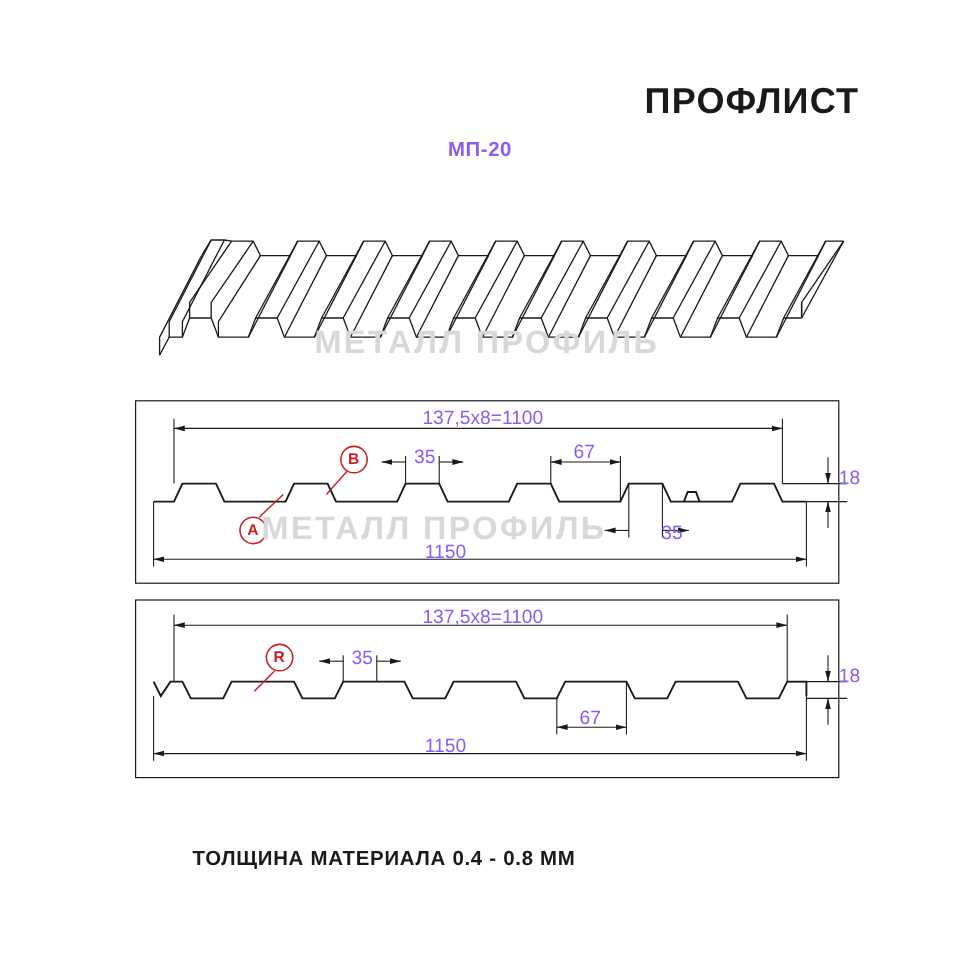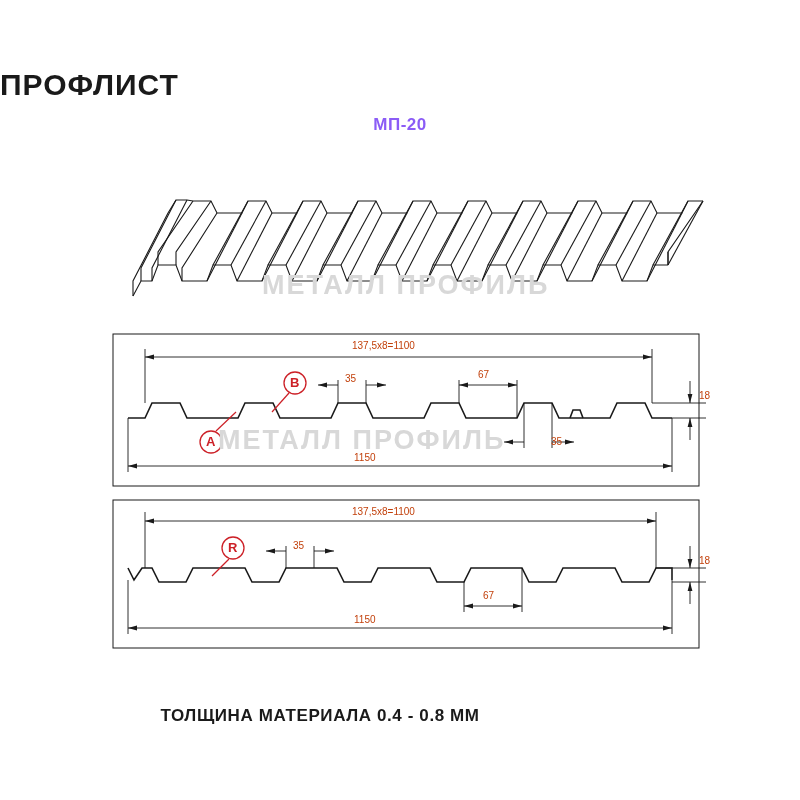--- a/index.html
+++ b/index.html
@@ -20,21 +20,21 @@
     left: 0;
     top: 0;
     width: 800px;
     height: 800px;
   }
   .title-main {
     position: absolute;
     left: 0;
     top: 68px;
     width: 716px;
-    text-align: left;
+    text-align: right;
     font-size: 30px;
     font-weight: bold;
     letter-spacing: 1px;
     color: #1a1a1a;
   }
   .title-sub {
     position: absolute;
     left: 0;
     top: 115px;
     width: 800px;
@@ -50,22 +50,22 @@
     top: 706px;
     width: 640px;
     text-align: center;
     font-size: 17px;
     font-weight: bold;
     letter-spacing: 0.6px;
     color: #1a1a1a;
   }
   .dim-label {
     position: absolute;
-    font-size: 10px;
-    color: #c2410c;
+    font-size: 16px;
+    color: #8b5cf6;
     white-space: nowrap;
   }
   .callout-label {
     position: absolute;
     font-size: 13px;
     font-weight: bold;
     color: #cc2027;
     white-space: nowrap;
   }
   .wm {

